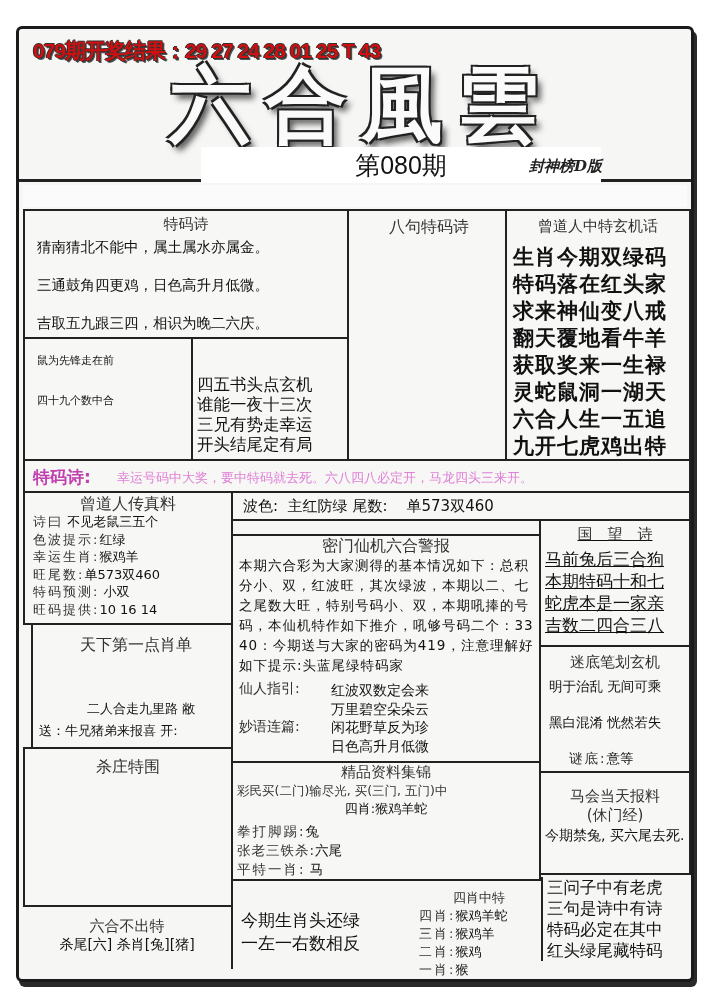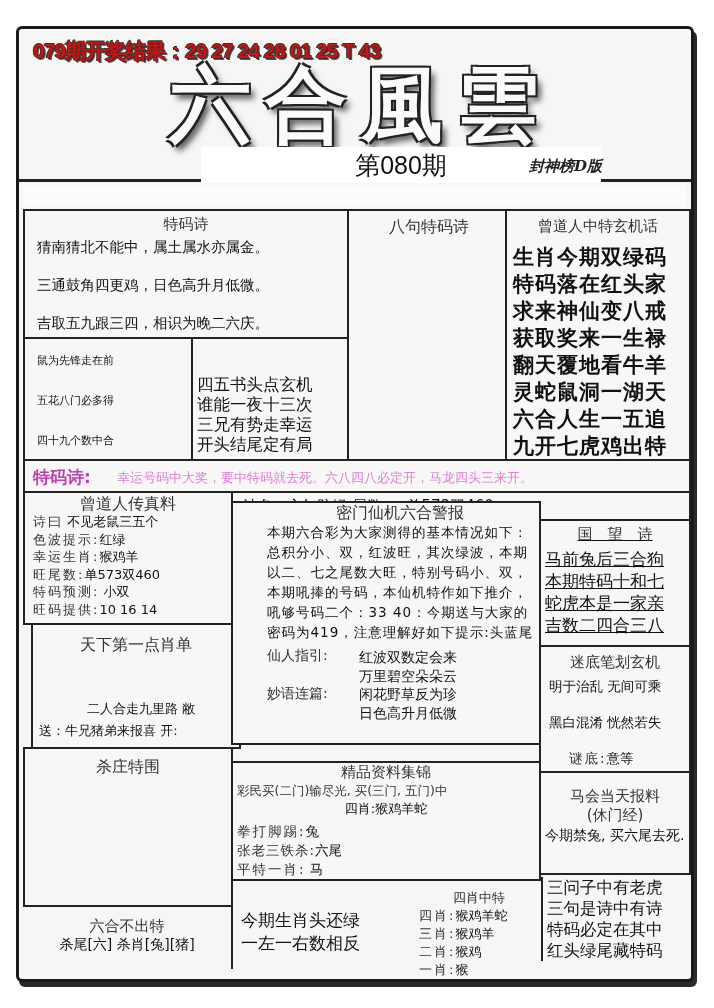--- a/index.html
+++ b/index.html
@@ -61,21 +61,20 @@
     <div style="padding-left:12px; font-size:14.5px; line-height:38px; margin-top:-6px;">
       <div class="line">猜南猜北不能中，属土属水亦属金。</div>
       <div class="line">三通鼓角四更鸡，日色高升月低微。</div>
       <div class="line">吉取五九跟三四，相识为晚二六庆。</div>
     </div>
   </div>
 
   <div class="box" style="left:4px; top:308px; width:170px; height:124px;">
     <div style="padding-left:12px; font-size:11px; line-height:40px; margin-top:2px;">
       <div class="line">鼠为先锋走在前</div>
-      <div class="line">五花八门必多得</div>
       <div class="line">四十九个数中合</div>
     </div>
   </div>
 
   <div class="box" style="left:172px; top:308px; width:158px; height:124px;">
     <div style="padding-left:4px; font-size:16.5px; line-height:20px; margin-top:36px;">
       <div class="line">四五书头点玄机</div>
       <div class="line">谁能一夜十三次</div>
       <div class="line">三兄有势走幸运</div>
       <div class="line">开头结尾定有局</div>
@@ -85,22 +84,22 @@
   <div class="box" style="left:328px; top:180px; width:164px; height:252px;">
     <div class="title" style="margin-top:6px; font-size:16px;">八句特码诗</div>
   </div>
 
   <div class="box" style="left:486px; top:180px; width:186px; height:252px;">
     <div class="title" style="margin-top:6px; font-size:15px;">曾道人中特玄机话</div>
     <div class="bold-big" style="padding-left:6px; margin-top:8px;">
       <div class="line">生肖今期双绿码</div>
       <div class="line">特码落在红头家</div>
       <div class="line">求来神仙变八戒</div>
+      <div class="line">翻天覆地看牛羊</div>
       <div class="line">获取奖来一生禄</div>
-      <div class="line">翻天覆地看牛羊</div>
       <div class="line">灵蛇鼠洞一湖天</div>
       <div class="line">六合人生一五追</div>
       <div class="line">九开七虎鸡出特</div>
     </div>
   </div>
 
   <div class="box" style="left:4px; top:430px; width:668px; height:36px;">
     <span class="pink-label" style="position:absolute; left:8px; top:5px;">特码诗:</span>
     <span class="pink" style="position:absolute; left:92px; top:8px; font-size:13px; white-space:nowrap;">幸运号码中大奖，要中特码就去死。六八四八必定开，马龙四头三来开。</span>
   </div>
@@ -136,21 +135,21 @@
 
   <div class="box" style="left:212px; top:462px; width:460px; height:30px;">
     <span style="position:absolute; left:10px; top:4px; font-size:15px; white-space:nowrap;">
       <span>波色:</span>&nbsp;
       <span>主红防绿</span>
       <span>尾数:</span>&nbsp;&nbsp;&nbsp;
       <span>单573双460</span>
     </span>
   </div>
 
-  <div class="box" style="left:212px; top:472px; width:310px; height:244px;padding-left:28px;">
+  <div class="box" style="left:212px; top:505px; width:310px; height:244px;">
     <div class="title" style="font-size:16px; line-height:18px; margin-top:1px;">密门仙机六合警报</div>
     <div style="padding:0 4px 0 6px; font-size:13.5px; line-height:20px; letter-spacing:1px; word-break:break-all; height:120px; overflow:hidden;">本期六合彩为大家测得的基本情况如下：总积分小、双，红波旺，其次绿波，本期以二、七之尾数大旺，特别号码小、双，本期吼捧的号码，本仙机特作如下推介，吼够号码二个：33 40：今期送与大家的密码为419，注意理解好如下提示:头蓝尾绿特码家</div>
     <div style="position:relative; height:94px; font-size:14px; line-height:18.5px;">
       <span style="position:absolute; left:6px; top:4px; color:#333;">仙人指引:</span>
       <span style="position:absolute; left:6px; top:42px; color:#333;">妙语连篇:</span>
       <div style="position:absolute; left:98px; top:6px; font-size:14px;">
         <div class="line">红波双数定会来</div>
         <div class="line">万里碧空朵朵云</div>
         <div class="line">闲花野草反为珍</div>
         <div class="line">日色高升月低微</div>

